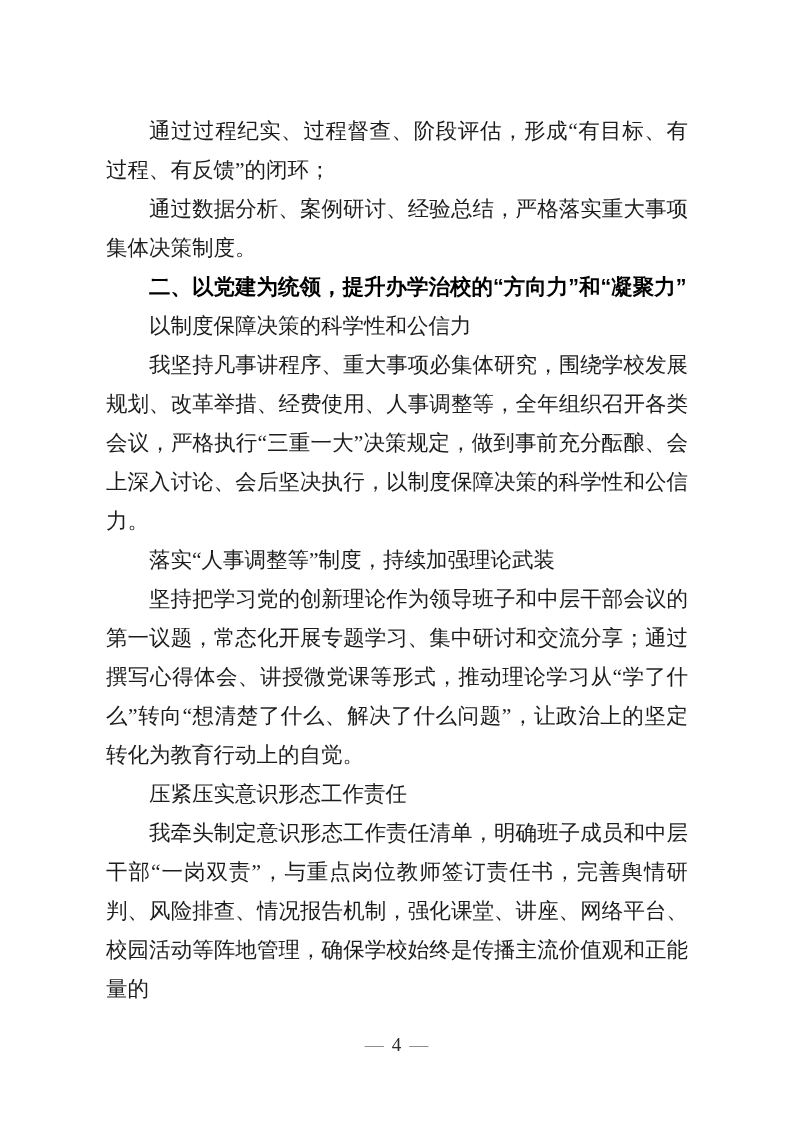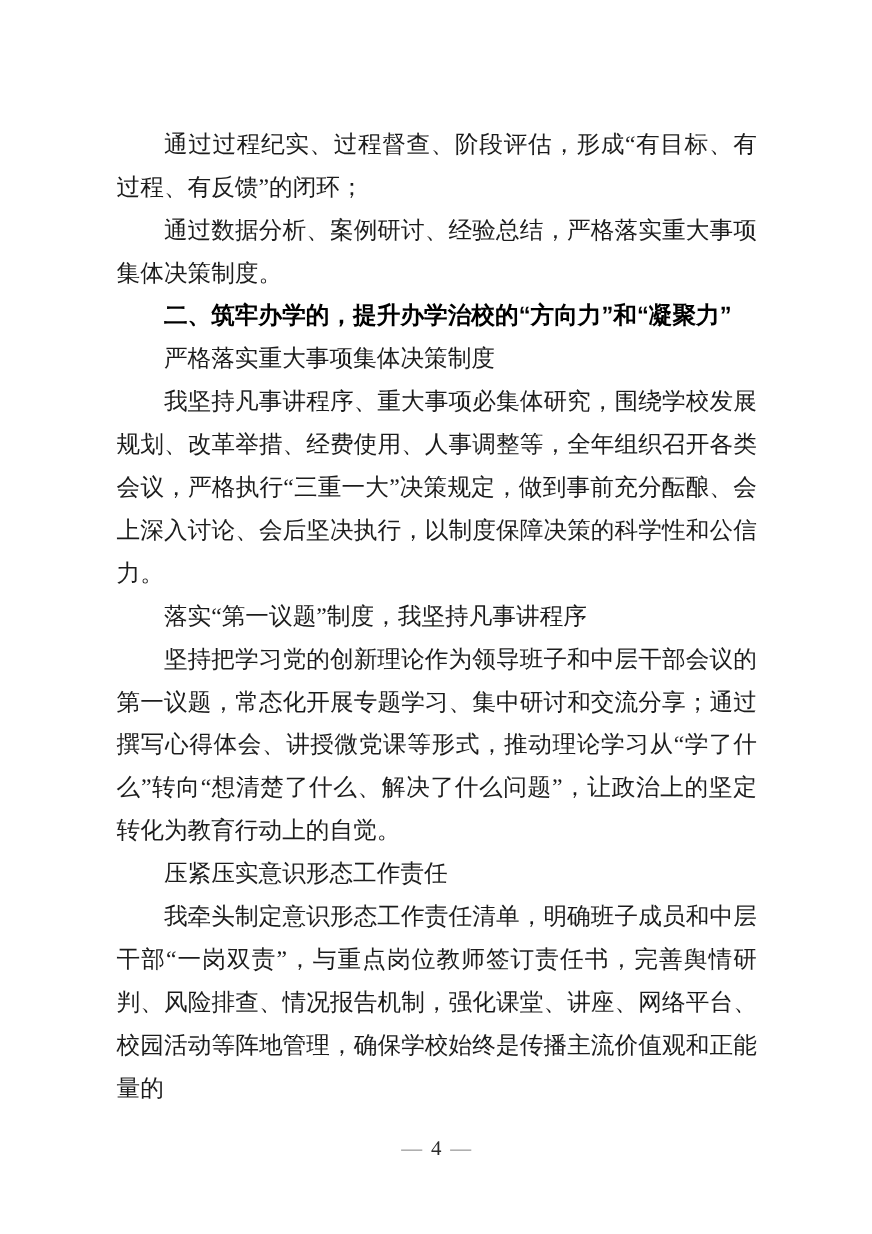--- a/index.html
+++ b/index.html
@@ -66,24 +66,24 @@
   }
 </style>
 </head>
 <body>
 
 <div class="page">
 
   <main class="doc-content" id="doc-content">
       <p class="para body">通过过程纪实、过程督查、阶段评估，形成“有目标、有过程、有反馈”的闭环；</p>
       <p class="para body">通过数据分析、案例研讨、经验总结，严格落实重大事项集体决策制度。</p>
-      <p class="para heading1">二、筑牢办学的，提升办学治校的“方向力”和“凝聚力”</p>
-      <p class="para subhead">严格落实重大事项集体决策制度</p>
+      <p class="para heading1">二、以党建为统领，提升办学治校的“方向力”和“凝聚力”</p>
+      <p class="para subhead">以制度保障决策的科学性和公信力</p>
       <p class="para body">我坚持凡事讲程序、重大事项必集体研究，围绕学校发展规划、改革举措、经费使用、人事调整等，全年组织召开各类会议，严格执行“三重一大”决策规定，做到事前充分酝酿、会上深入讨论、会后坚决执行，以制度保障决策的科学性和公信力。</p>
-      <p class="para subhead">落实“第一议题”制度，我坚持凡事讲程序</p>
+      <p class="para subhead">落实“人事调整等”制度，持续加强理论武装</p>
       <p class="para body">坚持把学习党的创新理论作为领导班子和中层干部会议的第一议题，常态化开展专题学习、集中研讨和交流分享；通过撰写心得体会、讲授微党课等形式，推动理论学习从“学了什么”转向“想清楚了什么、解决了什么问题”，让政治上的坚定转化为教育行动上的自觉。</p>
       <p class="para subhead">压紧压实意识形态工作责任</p>
       <p class="para body">我牵头制定意识形态工作责任清单，明确班子成员和中层干部“一岗双责”，与重点岗位教师签订责任书，完善舆情研判、风险排查、情况报告机制，强化课堂、讲座、网络平台、校园活动等阵地管理，确保学校始终是传播主流价值观和正能量的</p>
     </main>
 
   <footer class="page-footer">
     <span class="footer-dash">—</span><span class="page-num">4</span><span class="footer-dash">—</span>
   </footer>
 
 </div>

